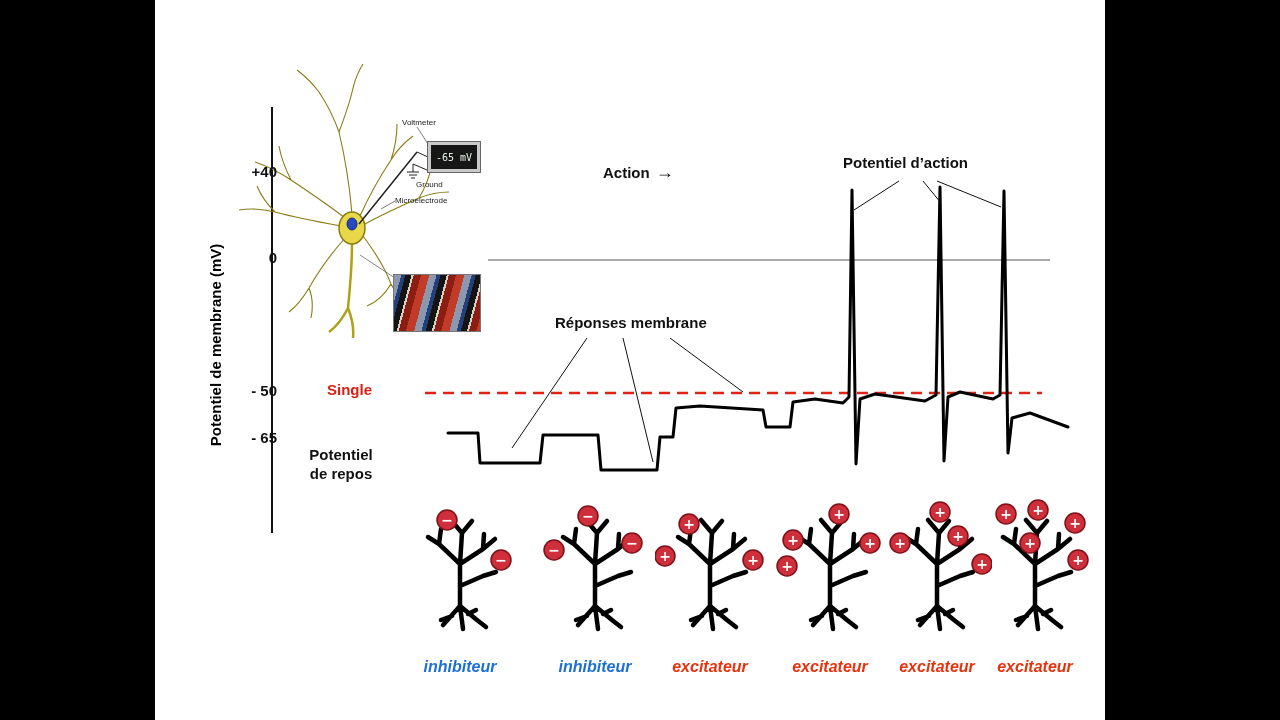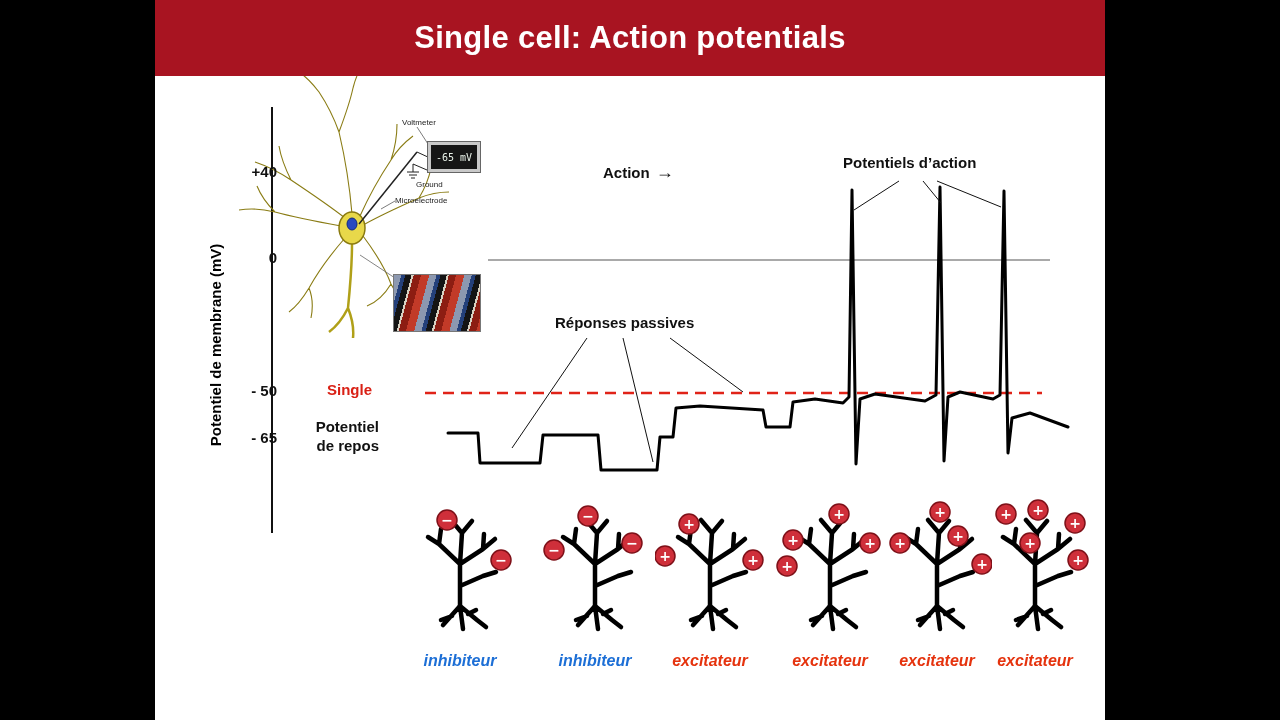--- a/index.html
+++ b/index.html
@@ -11,54 +11,51 @@
             display:flex; align-items:center; justify-content:center; z-index:5; }
   .header h1 { color:#fff; font-size:31px; font-weight:bold; letter-spacing:.3px; }
 
   .overlay { position:absolute; left:0; top:0; width:950px; height:720px; z-index:1; pointer-events:none; }
 
   .lbl { position:absolute; font-weight:bold; font-size:15px; color:#111; white-space:nowrap; z-index:4; }
   .tick { position:absolute; left:72px; width:50px; text-align:right; font-weight:bold; font-size:15px; color:#111; z-index:4; }
   .y-axis-label { position:absolute; left:60px; top:345px; transform:translate(-50%,-50%) rotate(-90deg);
                   font-weight:bold; font-size:15px; white-space:nowrap; z-index:4; }
   .seuil { color:#d92015; }
-  .repos { line-height:19px; text-align:right; }
+  .repos { line-height:19px; text-align:center;margin-top:28px; }
   .arrow { font-size:18px; margin-left:6px; }
 
   .tiny { position:absolute; font-size:8px; color:#222; z-index:4; white-space:nowrap; }
 
   .voltmeter { position:absolute; left:272px; top:141px; width:54px; height:32px; background:#c9c9c9;
                border:1px solid #666; padding:3px; z-index:3; }
   .voltmeter .display { width:100%; height:100%; background:#161616; color:#e9f2e9;
                         font-family:"DejaVu Sans Mono",monospace; font-size:10px;
                         display:flex; align-items:center; justify-content:center; }
 
   .membrane { position:absolute; left:238px; top:274px; width:88px; height:58px; border:1px solid #777; z-index:3;
               background:repeating-linear-gradient(105deg,
                 #8c98b0 0 7px, #24407a 7px 11px, #141414 11px 17px,
                 #d8d2c2 17px 19px, #8c1d12 19px 26px, #c23a28 26px 34px); }
 
   .syn { position:absolute; top:498px; width:110px; text-align:center; z-index:2; }
-  .syn-label { font-style:italic; font-weight:bold; font-size:16px; }
+  .syn-label { margin-top:6px; font-style:italic; font-weight:bold; font-size:16px; }
   .inhib { color:#1d6fd6; }
   .excit { color:#e5330e; }
   .charge circle { fill:#cf2f3a; stroke:#7e1018; stroke-width:1.5; }
   .charge text { fill:#fff; font-weight:bold; font-size:14px; text-anchor:middle;
                  font-family:"DejaVu Sans",sans-serif; }
   .tree { stroke:#000; stroke-width:4.5; stroke-linecap:round; fill:none; }
 </style>
 </head>
 <body>
 
 <div class="stage">
   <div class="content">
 
-    <div class="header">
-      <h1>Single cell: Action potentials</h1>
-    </div>
 
     <svg width="0" height="0" style="position:absolute">
       <defs>
         <g id="tree-shape" class="tree">
           <path d="M50,100 L50,58 M50,58 L29,38 M29,38 L18,31 M29,38 L31,23 M50,58 L52,27 M52,27 L41,14 M52,27 L62,15 M50,58 L73,43 M73,43 L85,33 M73,43 L74,28 M50,80 L73,70 M73,70 L86,66"></path>
           <path d="M50,100 L33,119 M42,110 L31,114 M50,100 L53,123 M50,100 L67,114 M67,114 L76,121 M58,108 L66,104"></path>
         </g>
       </defs>
     </svg>
 
@@ -112,22 +109,22 @@
 
     <div class="lbl seuil" style="left:172px; top:381px">Single</div>
     <div class="lbl repos" style="left:148px; top:417px; width:76px">
       <div>Potentiel</div>
       <div>de repos</div>
     </div>
 
     <div class="lbl" style="left:448px; top:162px">
       <span>Action</span><span class="arrow">→</span>
     </div>
-    <div class="lbl" style="left:688px; top:154px">Potentiels d’action</div>
-    <div class="lbl" style="left:400px; top:314px">Réponses passives</div>
+    <div class="lbl" style="left:688px; top:154px">Potentiel d’action</div>
+    <div class="lbl" style="left:400px; top:314px">Réponses membrane</div>
 
     <div class="tiny" style="left:247px; top:118px">Voltmeter</div>
     <div class="tiny" style="left:261px; top:180px">Ground</div>
     <div class="tiny" style="left:240px; top:196px">Microelectrode</div>
 
     <div class="voltmeter">
       <div class="display">-65 mV</div>
     </div>
 
     <div class="membrane"></div>

